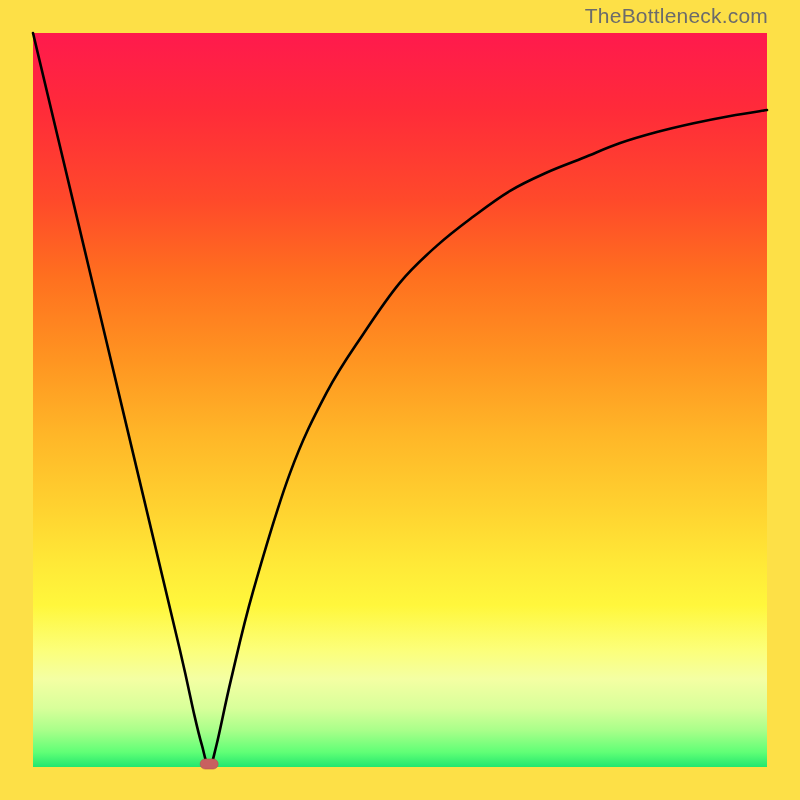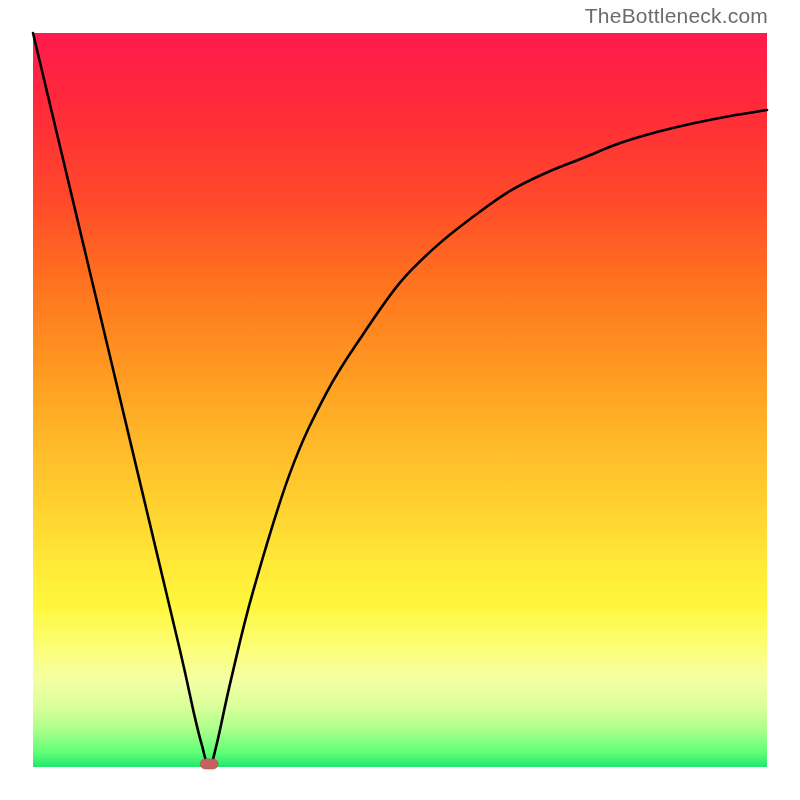--- a/index.html
+++ b/index.html
@@ -8,21 +8,21 @@
     width: 800px;
     height: 800px;
     overflow: hidden;
     background: #000;
     font-family: Arial, Helvetica, sans-serif;
   }
   .frame {
     position: relative;
     width: 800px;
     height: 800px;
-    background: #ffffff;
+    background: #fde047;
   }
   .plot-area {
     position: absolute;
     left: 33px;
     top: 33px;
     width: 734px;
     height: 734px;
     
     background: linear-gradient(
       to bottom,

